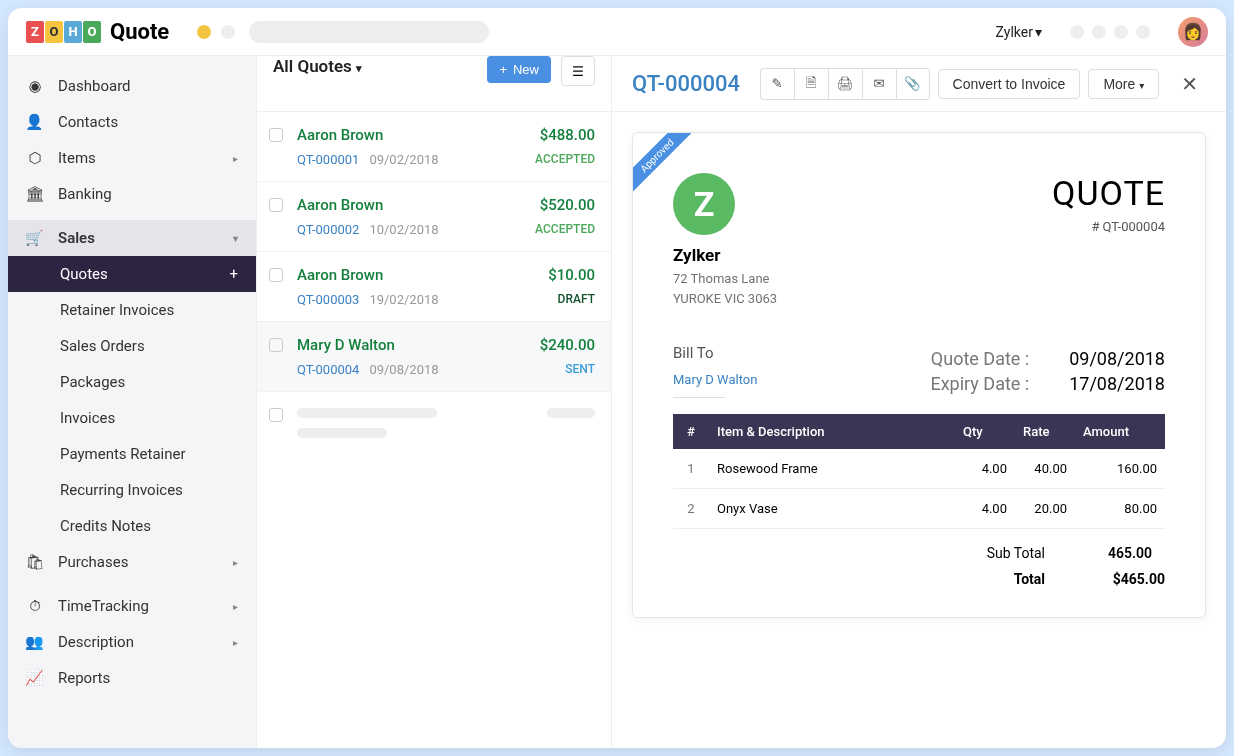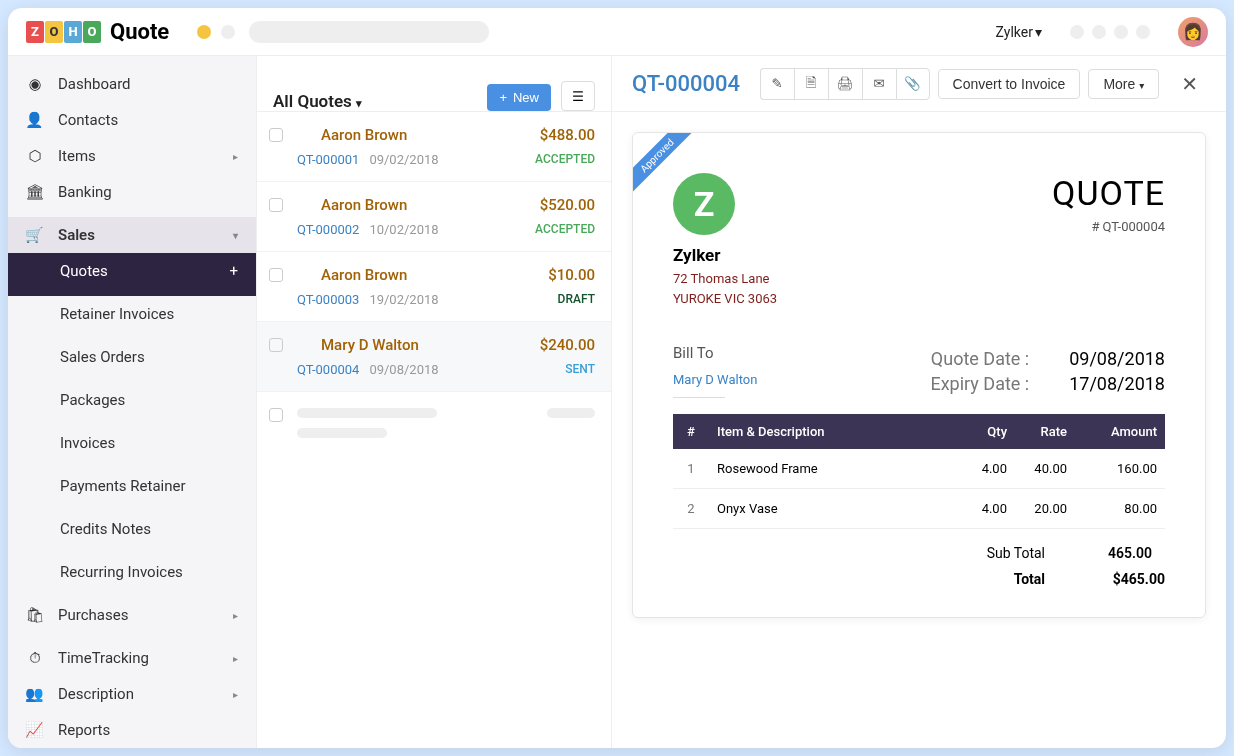--- a/index.html
+++ b/index.html
@@ -23,33 +23,33 @@
 .tb-dots { display: flex; gap: 8px; }
 .tb-dot { width: 14px; height: 14px; border-radius: 50%; background: #eee; }
 .avatar { width: 30px; height: 30px; border-radius: 50%; background: linear-gradient(135deg,#f0a06a,#d97b9e); display: flex; align-items: center; justify-content: center; font-size: 16px; }
 .body { flex: 1; display: flex; overflow: hidden; }
 .sidebar { width: 248px; background: #f5f5f7; display: flex; flex-direction: column; font-size: 15px; overflow-y: auto; }
 .sb-item { display: flex; align-items: center; padding: 9px 18px; color: #333; cursor: pointer; gap: 14px; }
 .sb-item .icon { width: 18px; display: inline-flex; justify-content: center; }
 .sb-item .chev { margin-left: auto; color: #888; font-size: 10px; }
 .sb-item.active { background: #e6e3eb; font-weight: 600; }
 .sb-sub { background: #f5f5f7; }
-.sb-sub .sb-subitem { padding: 9px 18px 16px 52px; color: #333; cursor: pointer; display: flex; align-items: center; }
+.sb-sub .sb-subitem { padding: 9px 18px 9px 52px; color: #333; cursor: pointer; display: flex; align-items: center; }
 .sb-sub .sb-subitem.selected { background: #2d2442; color: #fff; }
 .sb-subitem .plus { margin-left: auto; }
 .list-panel { width: 355px; border-left: 1px solid #eee; display: flex; flex-direction: column; }
-.list-header { height: 56px; display: flex; align-items: flex-end; padding: 0 16px; border-bottom: 1px solid #eee; gap: 10px; }
+.list-header { height: 56px; display: flex; align-items: flex-start; padding: 0 16px; border-bottom: 1px solid #eee; gap: 10px; }
 .list-title { font-size: 17px; font-weight: 600; color: #222; }
 .btn-new { margin-left: auto; background: #4a90e2; color: #fff; border: none; padding: 6px 12px; border-radius: 4px; font-size: 13px; display: flex; align-items: center; gap: 6px; cursor: pointer; }
 .btn-menu { width: 34px; height: 30px; border: 1px solid #ddd; border-radius: 4px; background: #fff; display: flex; align-items: center; justify-content: center; cursor: pointer; }
 .quote-list { flex: 1; overflow-y: auto; }
 .quote-row { padding: 14px 16px 14px 40px; border-bottom: 1px solid #f2f2f2; position: relative; cursor: pointer; }
 .quote-row.selected { background: #f7f8fa; }
 .quote-check { position: absolute; left: 12px; top: 16px; width: 14px; height: 14px; border: 1.5px solid #ccc; border-radius: 3px; }
-.qr-top { display: flex; justify-content: space-between; font-size: 15px; color: #a16207; margin-left: 24px; }
+.qr-top { display: flex; justify-content: space-between; font-size: 15px; color: #15803d; }
 .qr-name { font-weight: 500; }
 .qr-amount { font-weight: 500; }
 .qr-bottom { display: flex; justify-content: space-between; font-size: 13px; margin-top: 8px; }
 .qr-id { color: #3b82c4; }
 .qr-date { color: #999; margin-left: 10px; }
 .qr-status { font-weight: 500; font-size: 12px; }
 .status-ACCEPTED { color: #4aa85a; }
 .status-DRAFT { color: #14532d; }
 .status-SENT { color: #3b9ed8; }
 .skeleton-row { padding: 16px 16px 16px 40px; position: relative; }
@@ -65,35 +65,35 @@
 .btn-outline { border: 1px solid #ddd; background: #fff; padding: 6px 14px; border-radius: 4px; font-size: 14px; color: #333; cursor: pointer; }
 .close-btn { margin-left: 6px; font-size: 20px; color: #555; cursor: pointer; padding: 4px 8px; }
 .detail-body { flex: 1; overflow-y: auto; padding: 20px; }
 .quote-doc { background: #fff; border: 1px solid #e5e5e5; border-radius: 6px; box-shadow: 0 2px 8px rgba(0,0,0,0.06); position: relative; padding: 40px 40px 30px 40px; }
 .ribbon { position: absolute; top: 0; left: 0; width: 70px; height: 70px; overflow: hidden; }
 .ribbon-inner { position: absolute; width: 100px; background: #4a90e2; color: #fff; text-align: center; font-size: 10px; padding: 3px 0; transform: rotate(-45deg); top: 14px; left: -26px; }
 .doc-head { display: flex; justify-content: space-between; }
 .company { }
 .logo-circle { width: 62px; height: 62px; border-radius: 50%; background: #5ab963; color: #fff; display: flex; align-items: center; justify-content: center; font-size: 34px; font-weight: 700; }
 .company-name { font-size: 17px; font-weight: 700; margin-top: 10px; }
-.company-addr { font-size: 13px; color: #7f1d1d; margin-top: 4px; line-height: 1.5; }
+.company-addr { font-size: 13px; color: #737373; margin-top: 4px; line-height: 1.5; }
 .quote-heading { text-align: right; }
 .quote-word { font-size: 34px; font-weight: 400; letter-spacing: 1px; }
 .quote-no { font-size: 13px; color: #555; margin-top: 6px; }
 .bill-section { margin-top: 36px; display: flex; justify-content: space-between; align-items: flex-end; }
 .bill-to-label { font-size: 15px; color: #555; }
 .bill-to-name { color: #3b82c4; font-size: 13px; margin-top: 10px; }
 .bill-to-underline { width: 52px; border-bottom: 1px solid #ddd; margin-top: 10px; }
 .date-rows { font-size: 18px; text-align: right; }
 .date-rows div { display: flex; gap: 40px; justify-content: flex-end; margin-bottom: 4px; }
 .date-rows .lbl { color: #777; }
 .items-table { width: 100%; margin-top: 16px; border-collapse: collapse; font-size: 13px; }
 .items-table thead th { background: #3b3454; color: #fff; padding: 10px 8px; font-weight: 500; text-align: left; }
 .items-table thead th.num { width: 36px; text-align: center; }
-.items-table thead th.r { text-align: right; margin-top: 6px; }
+.items-table thead th.r { text-align: left; margin-top: 6px; }
 .items-table tbody td { padding: 12px 8px; border-bottom: 1px solid #eee; }
 .items-table tbody td.num { text-align: center; color: #777; }
 .items-table tbody td.r { text-align: right; }
 .totals { margin-top: 16px; display: flex; flex-direction: column; align-items: flex-end; gap: 10px; font-size: 14px; }
 .totals .trow { display: flex; gap: 50px; }
 .totals .trow.bold { font-weight: 700; }
 </style>
 </head>
 <body>
 
@@ -169,24 +169,24 @@
         <div class="sb-subitem">
             <span>Packages</span>
           </div>
         <div class="sb-subitem">
             <span>Invoices</span>
           </div>
         <div class="sb-subitem">
             <span>Payments Retainer</span>
           </div>
         <div class="sb-subitem">
+            <span>Recurring Invoices</span>
+          </div>
+        <div class="sb-subitem">
             <span>Credits Notes</span>
-          </div>
-        <div class="sb-subitem">
-            <span>Recurring Invoices</span>
           </div>
       </div>
       <div class="sb-item">
         <span class="icon">🛍</span>
         <span>Purchases</span>
         <span class="chev">▸</span>
       </div>
       <div style="height:8px"></div>
       <div class="sb-item">
         <span class="icon">⏱</span>

